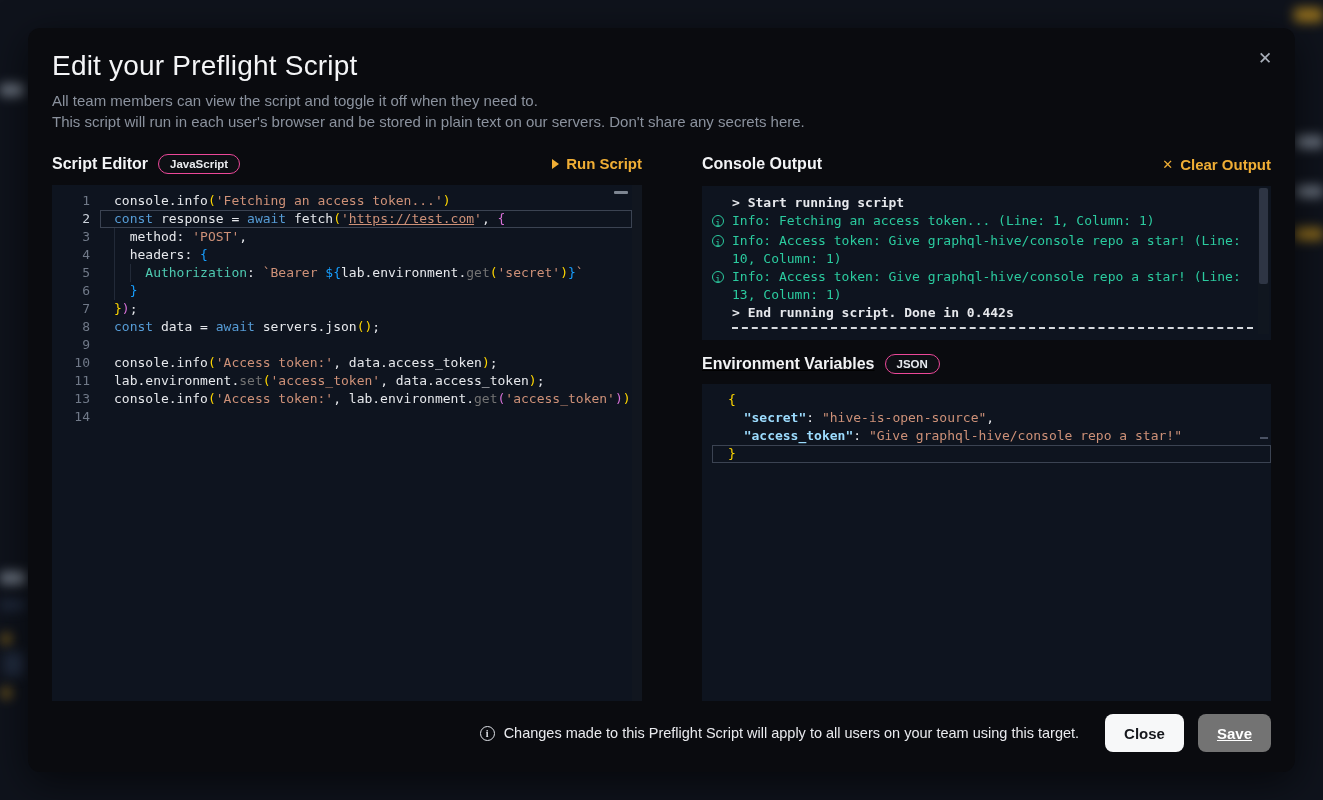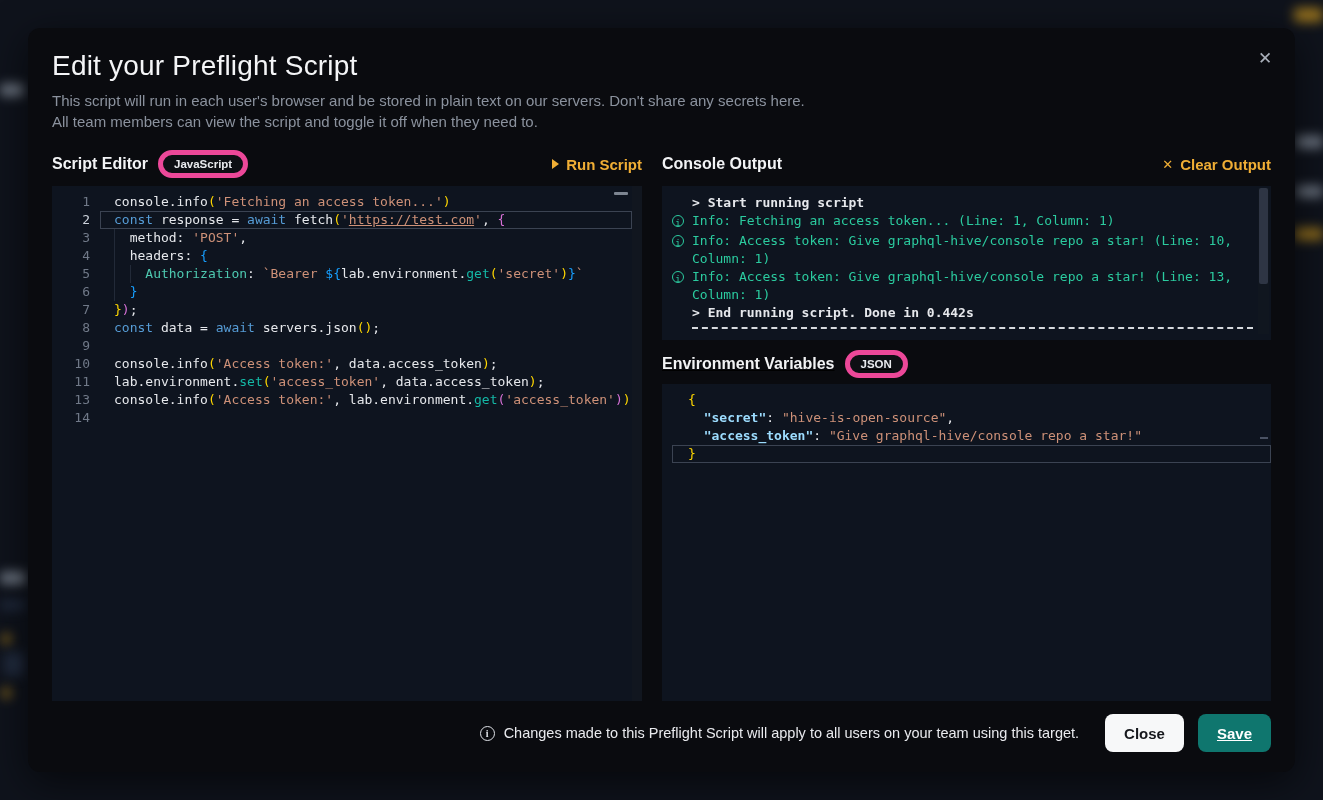--- a/index.html
+++ b/index.html
@@ -29,30 +29,30 @@
     display:flex; align-items:center; justify-content:center;
     color:#a8aeb8; font-size:17px; cursor:pointer; background:none; border:none;
     font-family:"Liberation Sans", sans-serif;
   }
   .modal-title { font-size:28px; font-weight:400; color:#f4f5f7; letter-spacing:.2px; }
   .modal-desc  { margin-top:8px; font-size:15px; line-height:21px; color:#8b929e; }
 
   
   .content { display:flex; gap:20px; margin-top:20px; flex:1; min-height:0; }
   .col-left  { width:590px; display:flex; flex-direction:column; }
-  .col-right { width:609px; display:flex; flex-direction:column; }
+  .col-right { width:609px; display:flex; flex-direction:column;margin-left:40px; }
 
   .section-head {
     height:24px; margin-bottom:10px;
     display:flex; align-items:center; gap:10px;
   }
   .section-title { font-size:16px; font-weight:700; color:#f2f3f5; }
   .badge {
     font-size:11.5px; font-weight:700; color:#e8eaee;
-    border:5px solid #ec4899; border-radius:999px;
+    border:1px solid #ec4899; border-radius:999px;
     padding:3px 11px; background:#0d0f14;
   }
   .spacer { flex:1; }
 
   .accent-btn {
     display:flex; align-items:center; gap:7px;
     background:none; border:none; cursor:pointer;
     color:#f0ae35; font-size:15px; font-weight:700;
     font-family:"Liberation Sans", sans-serif;
   }
@@ -81,21 +81,21 @@
   .code-line.active { }
   .code-line.active .gutter { color:#cdd3dc; }
   .line-box {
     position:absolute; left:48px; right:0; top:0; bottom:0;
     border:1px solid #3b4352; pointer-events:none;
   }
   .editor-env .line-box { left:10px; }
   .guide { position:absolute; top:0; bottom:0; width:1px; background:#222a38; }
 
   .tk-kw   { color:#569cd6; }
-  .tk-meth { color:#14b8a6; }
+  .tk-meth { color:#737373; }
   .tk-str  { color:#ce9178; }
   .tk-link { color:#ce9178; text-decoration:underline; }
   .tk-prop { color:#4ec9b0; }
   .tk-key  { color:#9cdcfe; font-weight:700; }
   .tk-b1   { color:#ffd700; }
   .tk-b2   { color:#d670d6; }
   .tk-b3   { color:#179fff; }
   .tk-pl   { color:#e6e8ec; }
 
   .minimap-dash { position:absolute; top:6px; right:4px; width:14px; height:3px; background:#7d8591; border-radius:1px; }
@@ -147,21 +147,21 @@
     content:"i"; position:absolute; left:0; right:0; top:0px; text-align:center;
     font-size:10px; line-height:13px; color:#dfe2e8; font-weight:700;
     font-family:"Liberation Serif", serif;
   }
   .btn {
     border:none; border-radius:8px; padding:0 19px; height:38px;
     font-size:15px; font-weight:700; cursor:pointer;
     font-family:"Liberation Sans", sans-serif;
   }
   .btn-close { background:#f7f8f9; color:#16181d; margin-left:12px; }
-  .btn-save  { background:#0f766e; color:#ffffff;text-decoration:underline; }
+  .btn-save  { background:#737373; color:#ffffff;text-decoration:underline; }
 </style>
 </head>
 <body>
 
 <div class="backdrop">
   <div class="blob yellow" style="left:1294px; top:8px;  width:29px; height:14px;"></div>
   <div class="blob white" style="left:1296px; top:136px; width:27px; height:12px;"></div>
   <div class="blob white" style="left:1296px; top:186px; width:27px; height:11px;"></div>
   <div class="blob yellow" style="left:1294px; top:228px; width:29px; height:12px;"></div>
   <div class="blob white" style="left:0px;    top:84px;  width:24px; height:12px;"></div>
@@ -170,22 +170,22 @@
   <div class="blob yellow" style="left:2px;    top:634px; width:9px;  height:10px;"></div>
   <div class="blob blue" style="left:4px;    top:652px; width:20px; height:24px;"></div>
   <div class="blob yellow" style="left:2px;    top:688px; width:9px;  height:10px;"></div>
 </div>
 
 <div class="modal">
   <button class="modal-close">✕</button>
 
   <div class="modal-title">Edit your Preflight Script</div>
   <div class="modal-desc">
+    <div>All team members can view the script and toggle it off when they need to.</div>
     <div>This script will run in each user's browser and be stored in plain text on our servers. Don't share any secrets here.</div>
-    <div>All team members can view the script and toggle it off when they need to.</div>
   </div>
 
   <div class="content">
 
     <div class="col-left">
       <div class="section-head">
         <span class="section-title">Script Editor</span>
         <span class="badge">JavaScript</span>
         <span class="spacer"></span>
         <button class="accent-btn">

